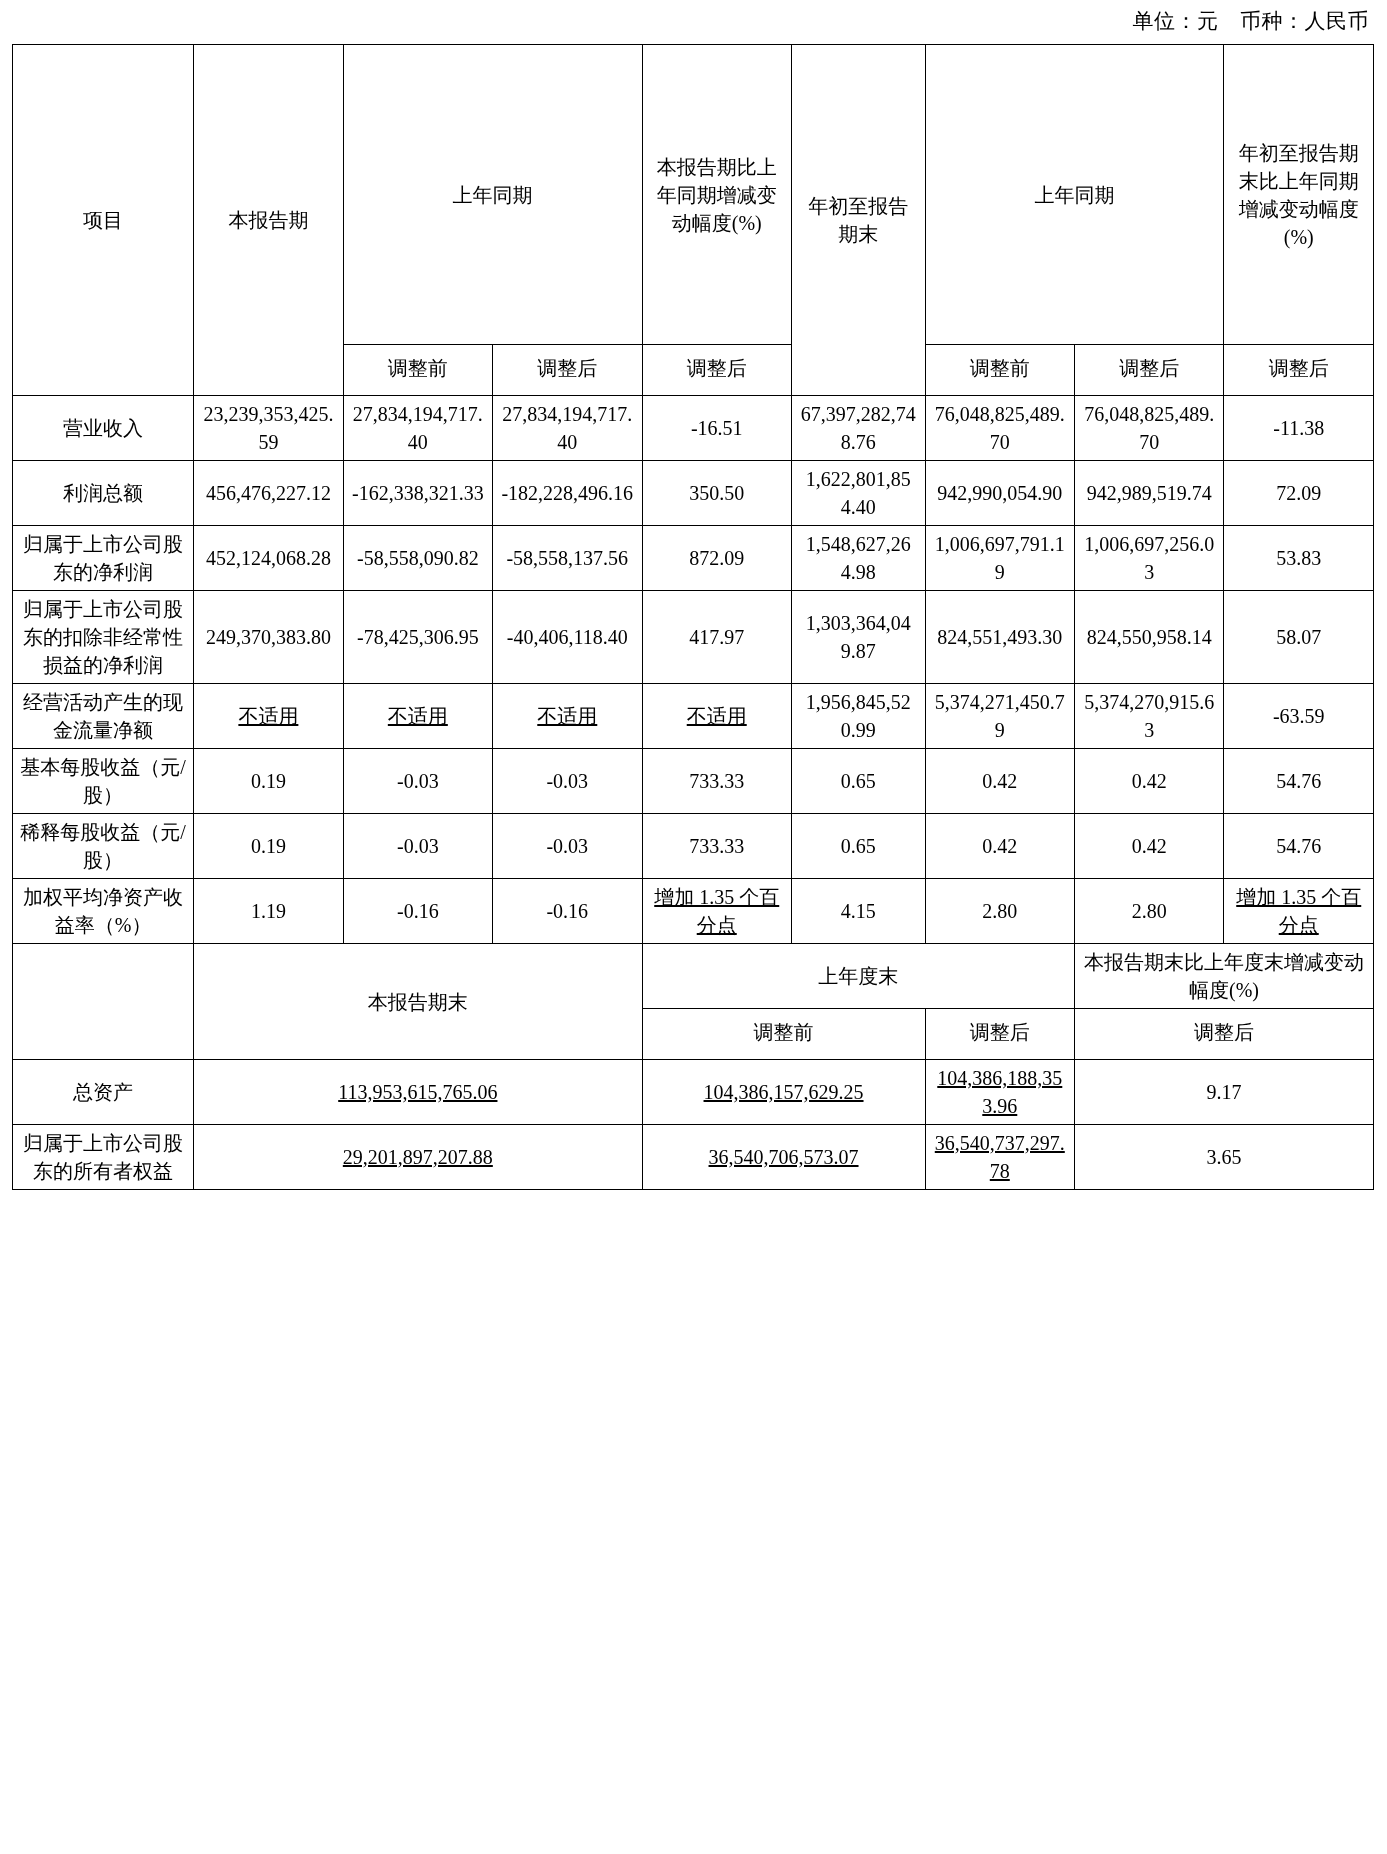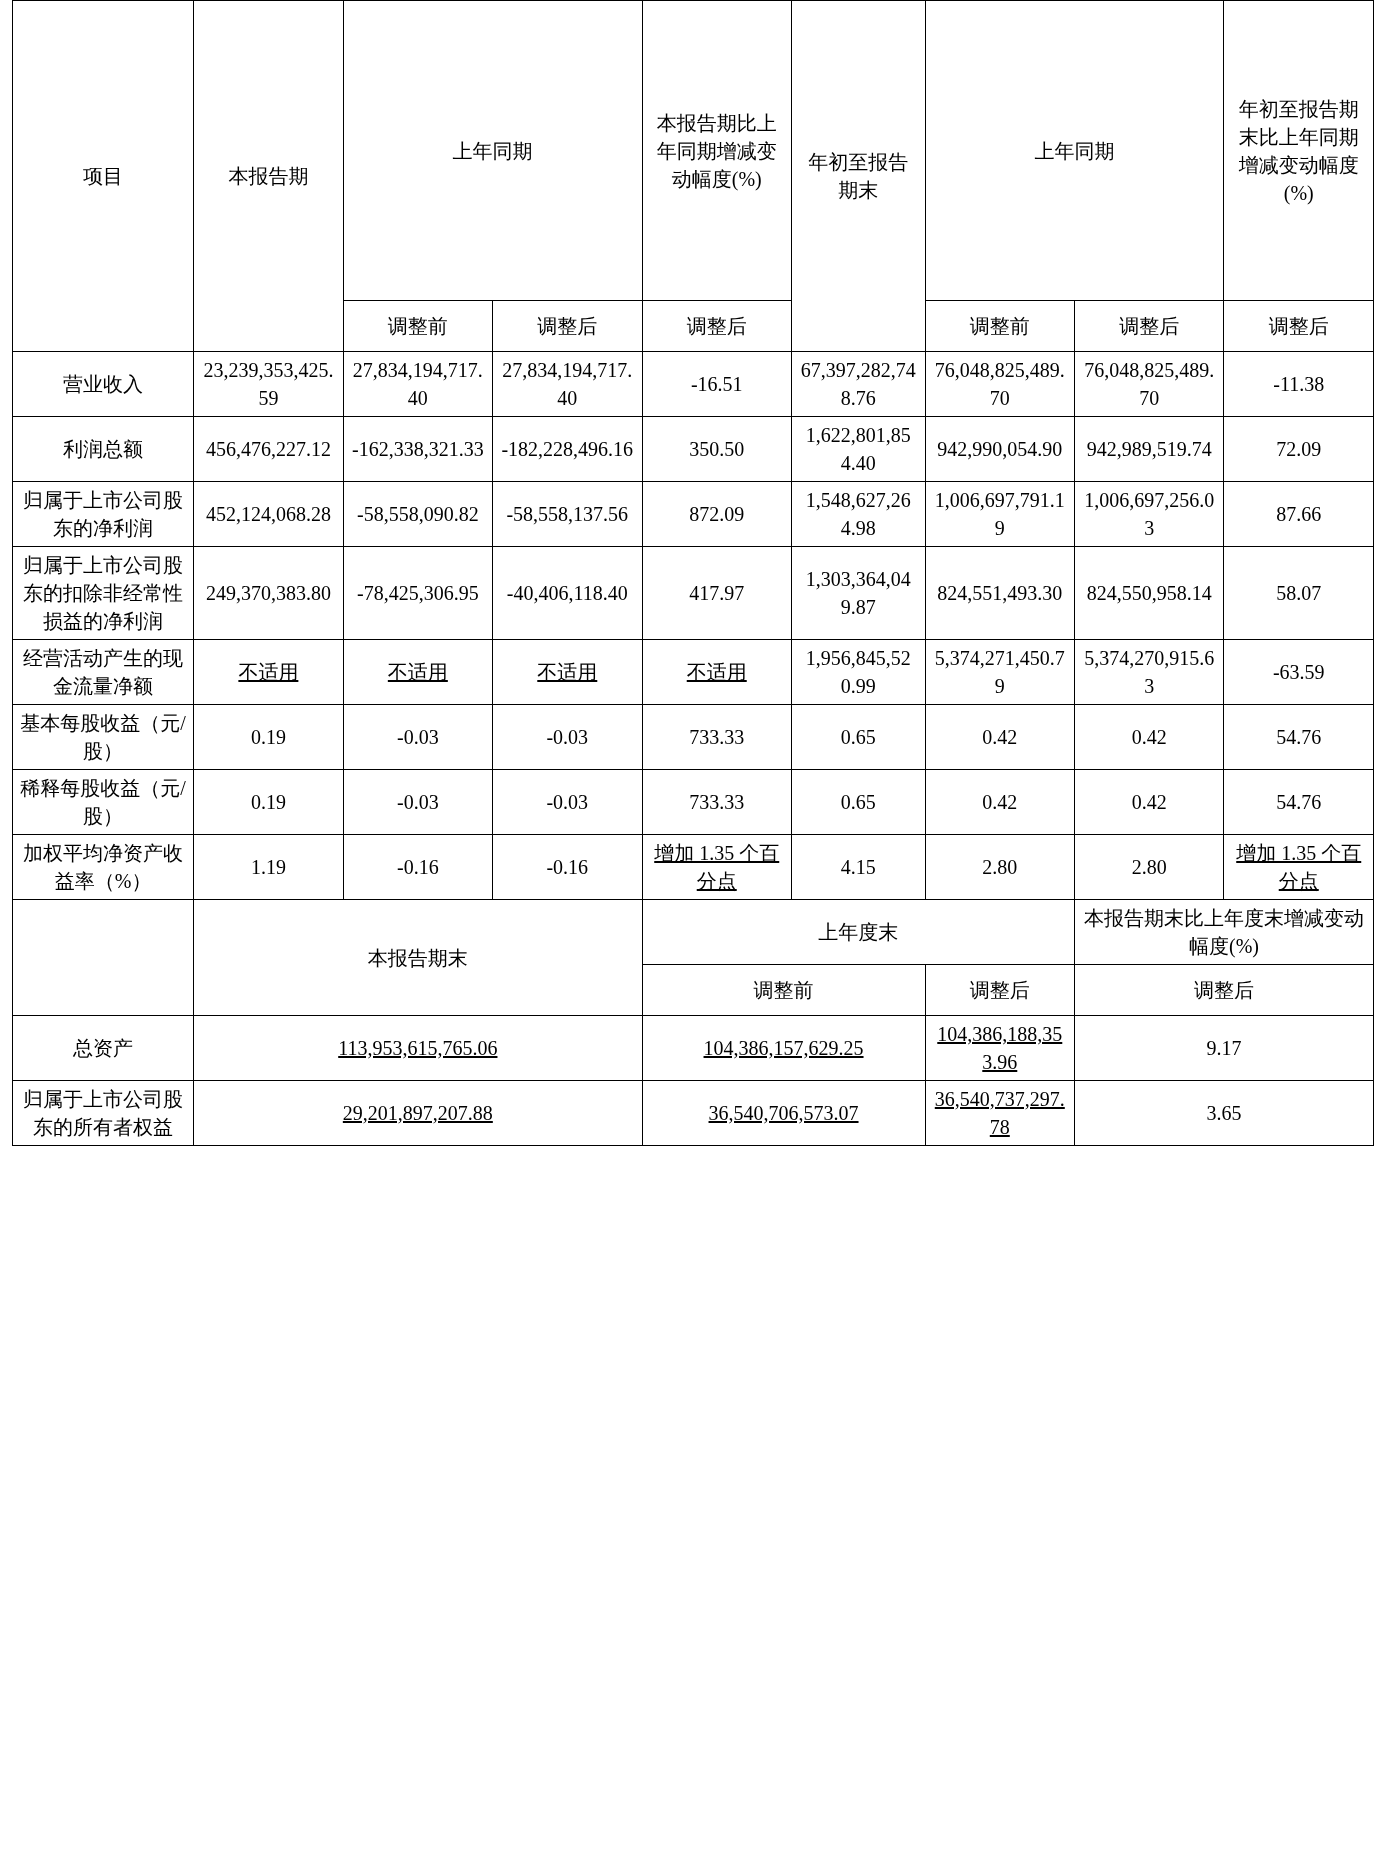--- a/index.html
+++ b/index.html
@@ -56,37 +56,39 @@
   }
   td.ctr {
     text-align: center;
     text-decoration: underline;
   }
   .hdr-tall {
     height: 300px;
   }
   .sub-row td {
     height: 42px;
+    font-family: Liberation Mono, monospace;
   }
   
   col.c0 { width: 160px; }
   col.c1 { width: 132px; }
   col.c2 { width: 132px; }
   col.c3 { width: 132px; }
   col.c4 { width: 132px; }
   col.c5 { width: 118px; }
   col.c6 { width: 132px; }
   col.c7 { width: 132px; }
   col.c8 { width: 132px; }
 </style>
 </head>
 <body>
 
 <div class="page">
 
+  <div class="unit-line">单位：元　币种：人民币</div>
 
   <table class="main">
     <colgroup>
       <col class="c0">
         <col class="c1">
         <col class="c2">
         <col class="c3">
         <col class="c4">
         <col class="c5">
         <col class="c6">
@@ -138,21 +140,21 @@
       </tr>
       <tr>
         <td class="label">归属于上市公司股东的净利润</td>
         <td class="num">452,124,068.28</td>
         <td class="num">-58,558,090.82</td>
         <td class="num">-58,558,137.56</td>
         <td class="num">872.09</td>
         <td class="num">1,548,627,264.98</td>
         <td class="num">1,006,697,791.19</td>
         <td class="num">1,006,697,256.03</td>
-        <td class="num">87.66</td>
+        <td class="num">53.83</td>
       </tr>
       <tr>
         <td class="label">归属于上市公司股东的扣除非经常性损益的净利润</td>
         <td class="num">249,370,383.80</td>
         <td class="num">-78,425,306.95</td>
         <td class="num">-40,406,118.40</td>
         <td class="num">417.97</td>
         <td class="num">1,303,364,049.87</td>
         <td class="num">824,551,493.30</td>
         <td class="num">824,550,958.14</td>

